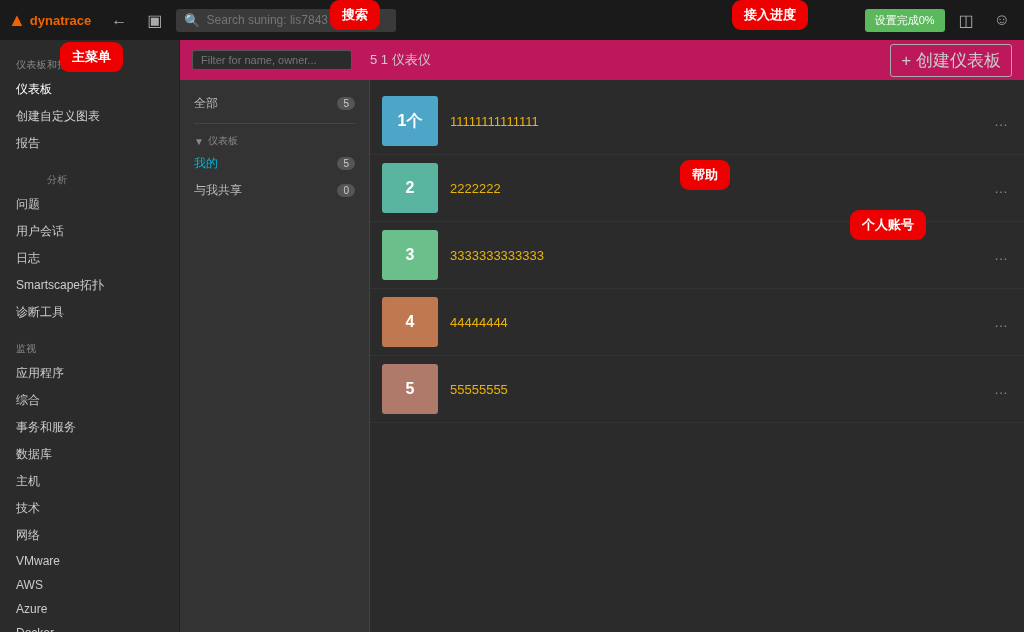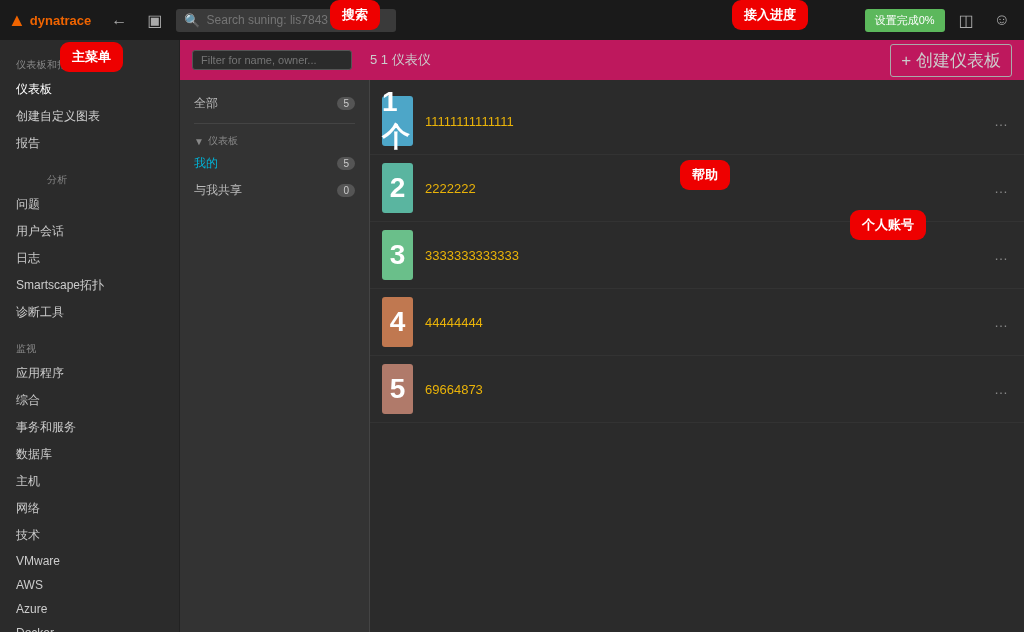--- a/index.html
+++ b/index.html
@@ -230,26 +230,26 @@
       background: #2b2b2b;
     }
     .dashboard-card {
       display: flex;
       align-items: center;
       padding: 8px 12px;
       border-bottom: 1px solid #333;
       cursor: pointer;
     }
     .card-number-box {
-      width: 31px;
+      width: 56px;
       height: 50px;
       display: flex;
       align-items: center;
       justify-content: center;
-      font-size: 28px;
+      font-size: 16px;
       font-weight: bold;
       color: #fff;
       border-radius: 3px;
       flex-shrink: 0;
       margin-right: 12px;
     }
     .card-title {
       color: #eab308;
       font-size: 13px;
       flex: 1;
@@ -324,22 +324,22 @@
       <span class="sidebar-item">日志</span>
       <span class="sidebar-item">Smartscape拓扑</span>
       <span class="sidebar-item">诊断工具</span>
 
       <div class="sidebar-section-label" style="margin-top:8px;">监视</div>
       <span class="sidebar-item">应用程序</span>
       <span class="sidebar-item">综合</span>
       <span class="sidebar-item">事务和服务</span>
       <span class="sidebar-item">数据库</span>
       <span class="sidebar-item">主机</span>
+      <span class="sidebar-item">技术</span>
       <span class="sidebar-item">网络</span>
-      <span class="sidebar-item">技术</span>
       <span class="sidebar-item">VMware</span>
       <span class="sidebar-item">AWS</span>
       <span class="sidebar-item">Azure</span>
       <span class="sidebar-item">Docker</span>
 
     </div>
 
     <div class="content-area">
 
       <div class="secondary-nav">
@@ -386,21 +386,21 @@
       <span class="card-title">3333333333333</span>
       <span class="card-more">…</span>
     </div>
             <div class="dashboard-card">
       <div class="card-number-box" style="background:#c07850">4</div>
       <span class="card-title">44444444</span>
       <span class="card-more">…</span>
     </div>
             <div class="dashboard-card">
       <div class="card-number-box" style="background:#b07a6a">5</div>
-      <span class="card-title">69664873</span>
+      <span class="card-title">55555555</span>
       <span class="card-more">…</span>
     </div>
           </div>
 
       </div>
     </div>
   </div>
 
   <div class="annotation" style="left:60px; top:42px;">主菜单</div>
 

